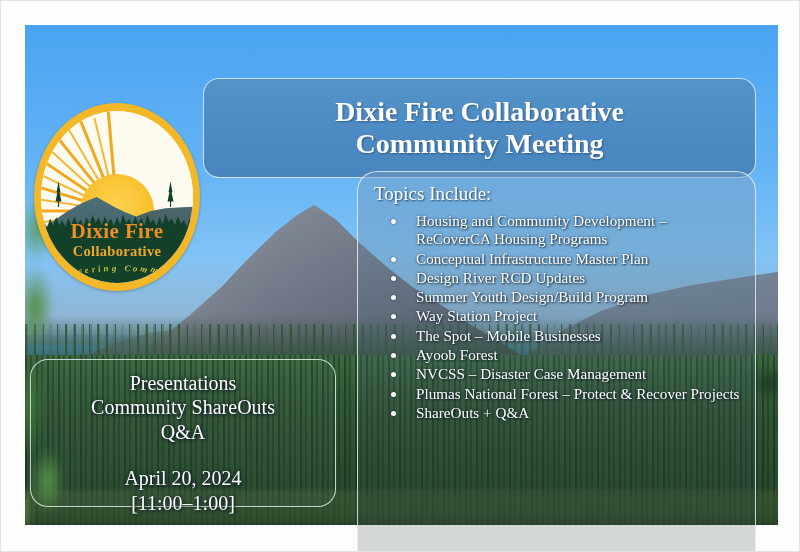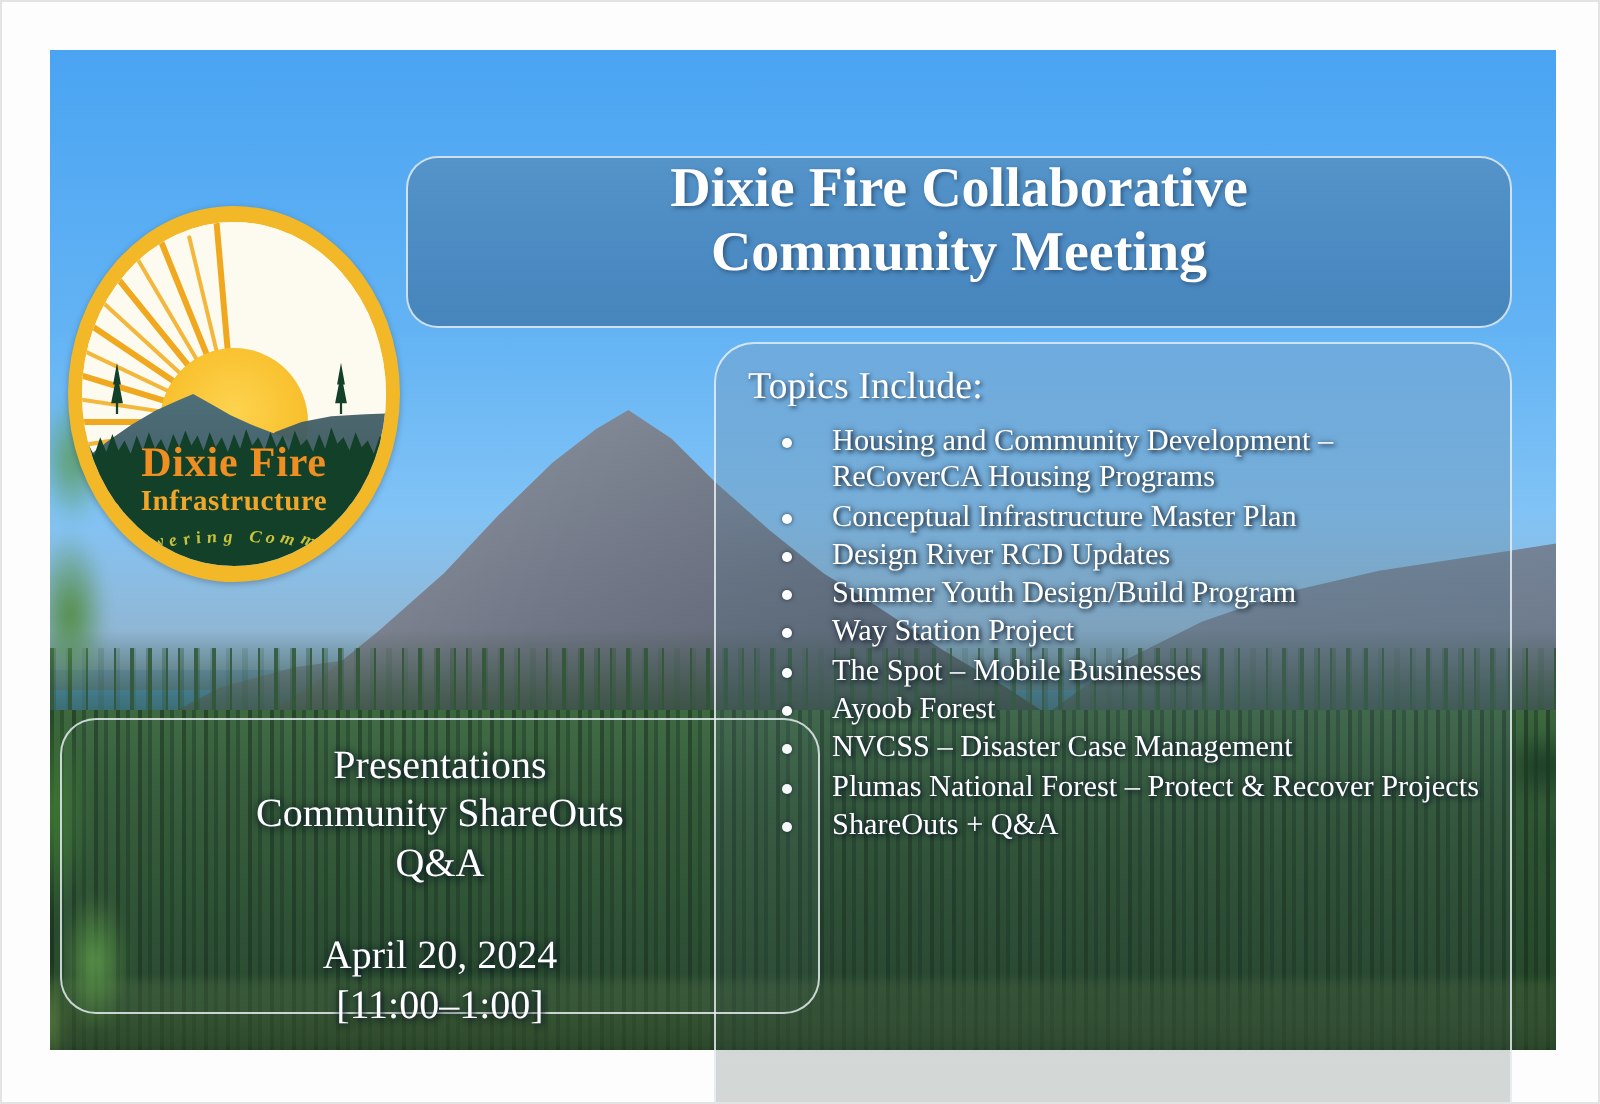--- a/index.html
+++ b/index.html
@@ -300,25 +300,25 @@
     box-sizing: border-box;
     border: 1px solid rgba(236,242,248,.82);
     border-radius: 18px;
   }
 
   
   #title-panel {
     left: 203px;
     top: 78px;
     width: 553px;
-    height: 86px;
+    height: 100px;
     background: linear-gradient(180deg, rgba(84,145,196,.90) 0%, rgba(74,135,189,.90) 55%, rgba(68,128,182,.90) 100%);
     border-radius: 16px;
     display:flex;
-    align-items:flex-start;
+    align-items:center;
     justify-content:center;
   }
   #title-panel .title-text{
     text-align:center;
     color:#ffffff;
     font-family:"Liberation Serif", serif;
     font-weight:bold;
     font-size:28px;
     line-height:1.16;
     text-shadow: 1px 1px 2px rgba(25,50,80,.55);
@@ -366,21 +366,21 @@
     width:5px; height:5px;
     border-radius:50%;
     background:#ffffff;
     box-shadow: 0 0 2px rgba(20,36,54,.8);
   }
 
   
   #info-panel {
     left: 30px;
     top: 359px;
-    width: 380px;
+    width: 306px;
     height: 148px;
     background: rgba(120,150,150,.06);
     border-radius: 18px;
     padding: 8px 10px;
     display:flex;
     flex-direction:column;
     align-items:center;
     justify-content:flex-start;
   }
   .info-lines{
@@ -456,21 +456,21 @@
           <i style="transform: translate(-50%, -100%) rotate(-5deg);"></i>
         </div>
       <div class="logo-sun"></div>
       <div class="logo-mtn2"></div>
       <div class="logo-mtn"></div>
       <div class="logo-trees"></div>
       <div class="logo-tree-tall" style="left:14px;"></div>
       <div class="logo-tree-tall" style="left:126px;"></div>
       <div class="logo-text-wrap">
         <span class="logo-title">Dixie Fire</span>
-        <span class="logo-sub">Infrastructure</span>
+        <span class="logo-sub">Collaborative</span>
       </div>
       <div class="logo-tag">
         <span id="logo-tagline-arc"><span style="transform: rotate(-43deg) translateY(-2px); transform-origin: 50% 340%;">E</span><span style="transform: rotate(-38.4737deg) translateY(-2px); transform-origin: 50% 340%;">m</span><span style="transform: rotate(-33.9474deg) translateY(-2px); transform-origin: 50% 340%;">p</span><span style="transform: rotate(-29.4211deg) translateY(-2px); transform-origin: 50% 340%;">o</span><span style="transform: rotate(-24.8947deg) translateY(-2px); transform-origin: 50% 340%;">w</span><span style="transform: rotate(-20.3684deg) translateY(-2px); transform-origin: 50% 340%;">e</span><span style="transform: rotate(-15.8421deg) translateY(-2px); transform-origin: 50% 340%;">r</span><span style="transform: rotate(-11.3158deg) translateY(-2px); transform-origin: 50% 340%;">i</span><span style="transform: rotate(-6.78947deg) translateY(-2px); transform-origin: 50% 340%;">n</span><span style="transform: rotate(-2.26316deg) translateY(-2px); transform-origin: 50% 340%;">g</span><span style="transform: rotate(2.26316deg) translateY(-2px); transform-origin: 50% 340%;">&nbsp;</span><span style="transform: rotate(6.78947deg) translateY(-2px); transform-origin: 50% 340%;">C</span><span style="transform: rotate(11.3158deg) translateY(-2px); transform-origin: 50% 340%;">o</span><span style="transform: rotate(15.8421deg) translateY(-2px); transform-origin: 50% 340%;">m</span><span style="transform: rotate(20.3684deg) translateY(-2px); transform-origin: 50% 340%;">m</span><span style="transform: rotate(24.8947deg) translateY(-2px); transform-origin: 50% 340%;">u</span><span style="transform: rotate(29.4211deg) translateY(-2px); transform-origin: 50% 340%;">n</span><span style="transform: rotate(33.9474deg) translateY(-2px); transform-origin: 50% 340%;">i</span><span style="transform: rotate(38.4737deg) translateY(-2px); transform-origin: 50% 340%;">t</span><span style="transform: rotate(43deg) translateY(-2px); transform-origin: 50% 340%;">y</span></span>
       </div>
     </div>
   </div>
 
   <div id="title-panel" class="panel">
     <div class="title-text">
       <div>Dixie Fire Collaborative</div>

